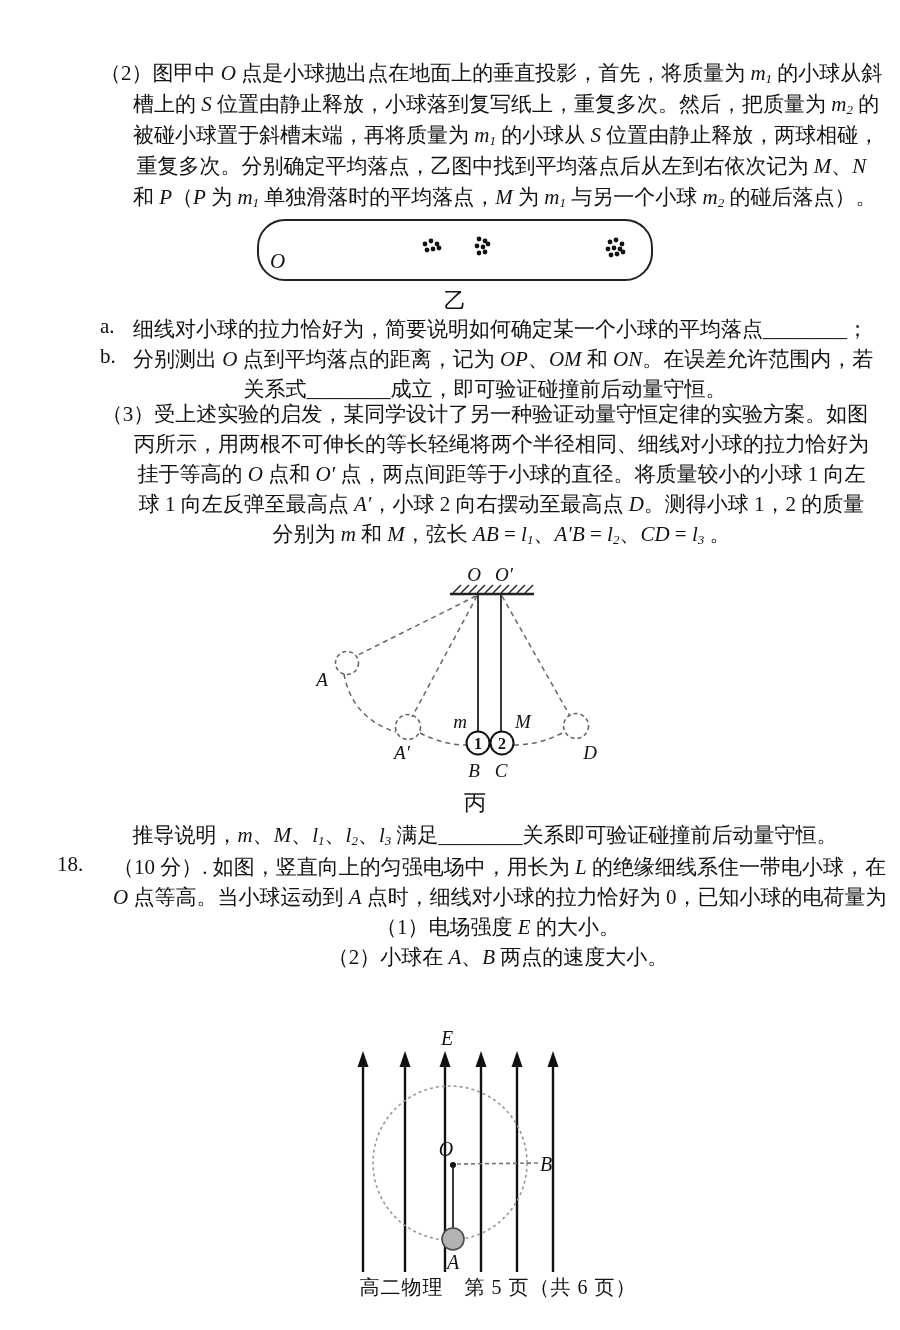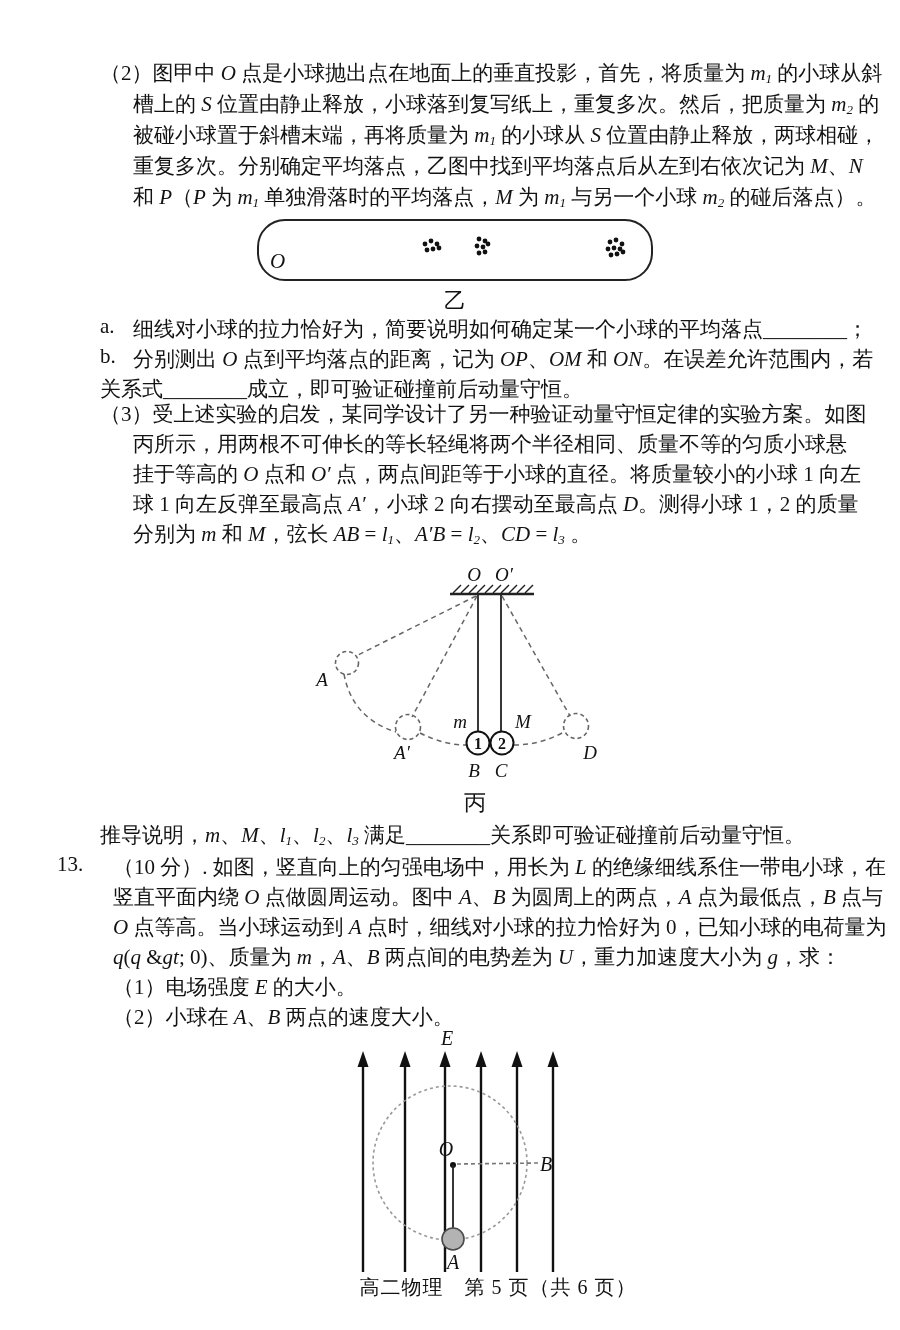--- a/index.html
+++ b/index.html
@@ -3,21 +3,21 @@
 <meta charset="utf-8">
 <style>
   html,body { margin:0; padding:0; background:#ffffff; }
   .page {
     position:relative; width:900px; height:1330px; overflow:hidden;
     background:#ffffff; color:#121212;
     font-family:"Liberation Serif","DejaVu Serif",serif;
     font-size:21px;
   }
   .abs { position:absolute; }
-  .line { white-space:nowrap; height:31px; line-height:31px; }
+  .line { white-space:nowrap; height:31px; line-height:31px;text-align:center; }
   .lh30 .line { height:30px; line-height:30px; }
   .hang .line + .line { margin-left:33px; }
   .item { display:flex; }
   .item .marker { width:33px; flex:0 0 33px; }
   i { font-style:italic; font-family:"Liberation Serif","DejaVu Serif",serif; }
   sub { font-size:0.62em; vertical-align:-0.22em; line-height:0; }
   .footer { width:900px; text-align:center; font-size:20px; letter-spacing:1px; }
   svg text { font-family:"Liberation Serif","DejaVu Serif",serif; }
   .flabel { font-style:italic; font-size:19px; fill:#121212; }
   .fnum   { font-weight:bold; font-size:16px; fill:#121212; }
@@ -77,21 +77,21 @@
   <div class="abs lh30" style="top:344px;left:100px;width:770px;">
     <div class="item">
       <span class="marker">b.</span>
       <span class="line">分别测出 <i>O</i> 点到平均落点的距离，记为 <i>OP</i>、<i>OM</i> 和 <i>ON</i>。在误差允许范围内，若</span>
     </div>
     <div class="line" style="">关系式________成立，即可验证碰撞前后动量守恒。</div>
   </div>
 
   <div class="abs hang lh30" style="top:399px;left:100px;width:770px;">
     <div class="line">（3）受上述实验的启发，某同学设计了另一种验证动量守恒定律的实验方案。如图</div>
-    <div class="line">丙所示，用两根不可伸长的等长轻绳将两个半径相同、质量不等的匀质小球悬</div>
+    <div class="line">丙所示，用两根不可伸长的等长轻绳将两个半径相同、细线对小球的拉力恰好为</div>
     <div class="line">挂于等高的 <i>O</i> 点和 <i>O′</i> 点，两点间距等于小球的直径。将质量较小的小球 1 向左</div>
     <div class="line">球 1 向左反弹至最高点 <i>A′</i>，小球 2 向右摆动至最高点 <i>D</i>。测得小球 1，2 的质量</div>
     <div class="line">分别为 <i>m</i> 和 <i>M</i>，弦长 <i>AB</i> = <i>l<sub>1</sub></i>、<i>A′</i><i>B</i> = <i>l<sub>2</sub></i>、<i>CD</i> = <i>l<sub>3</sub></i> 。</div>
   </div>
 
   <svg class="abs" style="top:566px;left:300px;" width="320" height="252" viewBox="0 0 320 252">
 
     <g stroke="#222" stroke-width="1.4">
       <line x1="153" y1="27" x2="161" y2="19"></line>
         <line x1="161" y1="27" x2="169" y2="19"></line>
@@ -137,26 +137,24 @@
     <text x="290" y="193" class="flabel" text-anchor="middle">D</text>
     <text x="160" y="162" class="flabel" text-anchor="middle">m</text>
     <text x="223" y="162" class="flabel" text-anchor="middle">M</text>
     <text x="174" y="211" class="flabel" text-anchor="middle">B</text>
     <text x="201" y="211" class="flabel" text-anchor="middle">C</text>
     <text x="175" y="244" class="fcjk" text-anchor="middle">丙</text>
   </svg>
 
   <div class="abs line" style="top:820px;left:100px;width:770px;">推导说明，<i>m</i>、<i>M</i>、<i>l<sub>1</sub></i>、<i>l<sub>2</sub></i>、<i>l<sub>3</sub></i> 满足________关系即可验证碰撞前后动量守恒。</div>
 
-  <span class="abs" style="top:852px;left:57px;">13.</span>
+  <span class="abs" style="top:852px;left:57px;">18.</span>
   <div class="abs lh30" style="top:852px;left:113px;width:770px;">
     <div class="line">（10 分）. 如图，竖直向上的匀强电场中，用长为 <i>L</i> 的绝缘细线系住一带电小球，在</div>
-    <div class="line">竖直平面内绕 <i>O</i> 点做圆周运动。图中 <i>A</i>、<i>B</i> 为圆周上的两点，<i>A</i> 点为最低点，<i>B</i> 点与</div>
     <div class="line"><i>O</i> 点等高。当小球运动到 <i>A</i> 点时，细线对小球的拉力恰好为 0，已知小球的电荷量为</div>
-    <div class="line"><i>q</i>(<i>q</i> &amp;<i>gt</i>; 0)、质量为 <i>m</i>，<i>A</i>、<i>B</i> 两点间的电势差为 <i>U</i>，重力加速度大小为 <i>g</i>，求：</div>
     <div class="line">（1）电场强度 <i>E</i> 的大小。</div>
     <div class="line">（2）小球在 <i>A</i>、<i>B</i> 两点的速度大小。</div>
   </div>
 
   <svg class="abs" style="top:1025px;left:350px;" width="230" height="252" viewBox="0 0 230 252">
     <text x="97" y="20" class="flabel" style="font-size:20px" text-anchor="middle">E</text>
     <g stroke="#111" stroke-width="2.4" fill="#111">
       <line x1="13" y1="247" x2="13" y2="38"></line>
         <polygon points="7.5,42 13,26 18.5,42" stroke="none"></polygon>
       <line x1="55" y1="247" x2="55" y2="38"></line>

